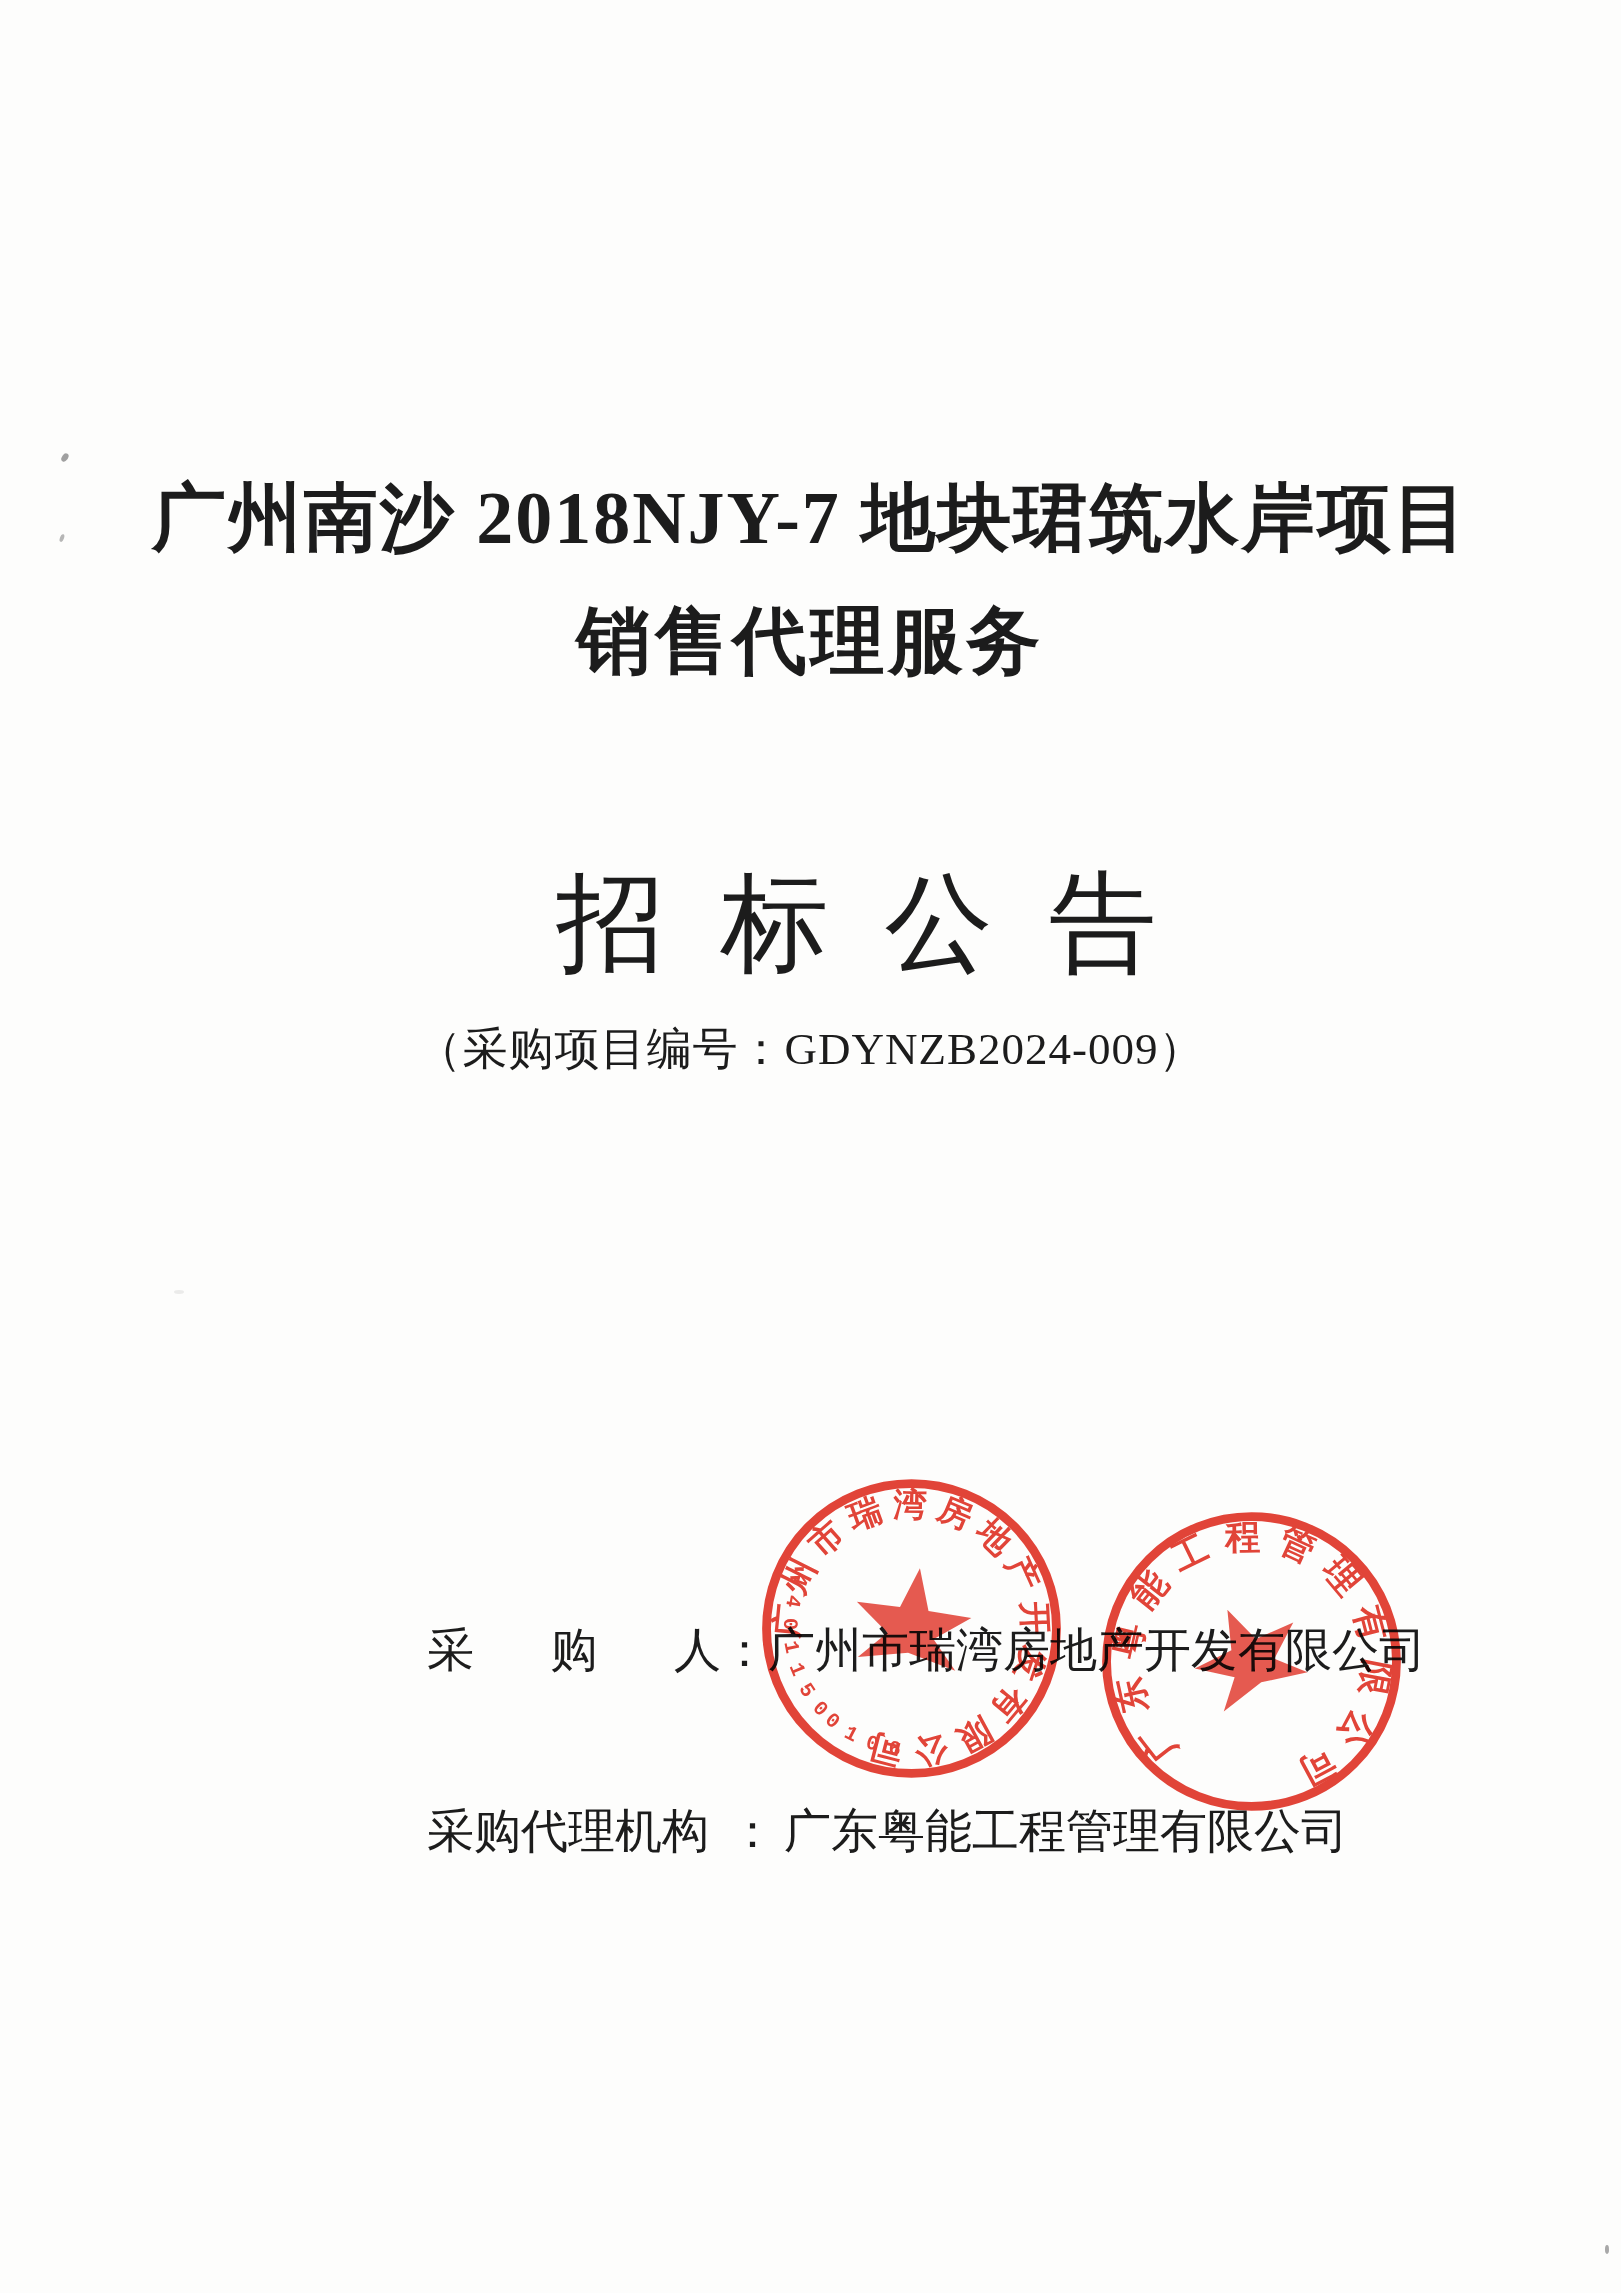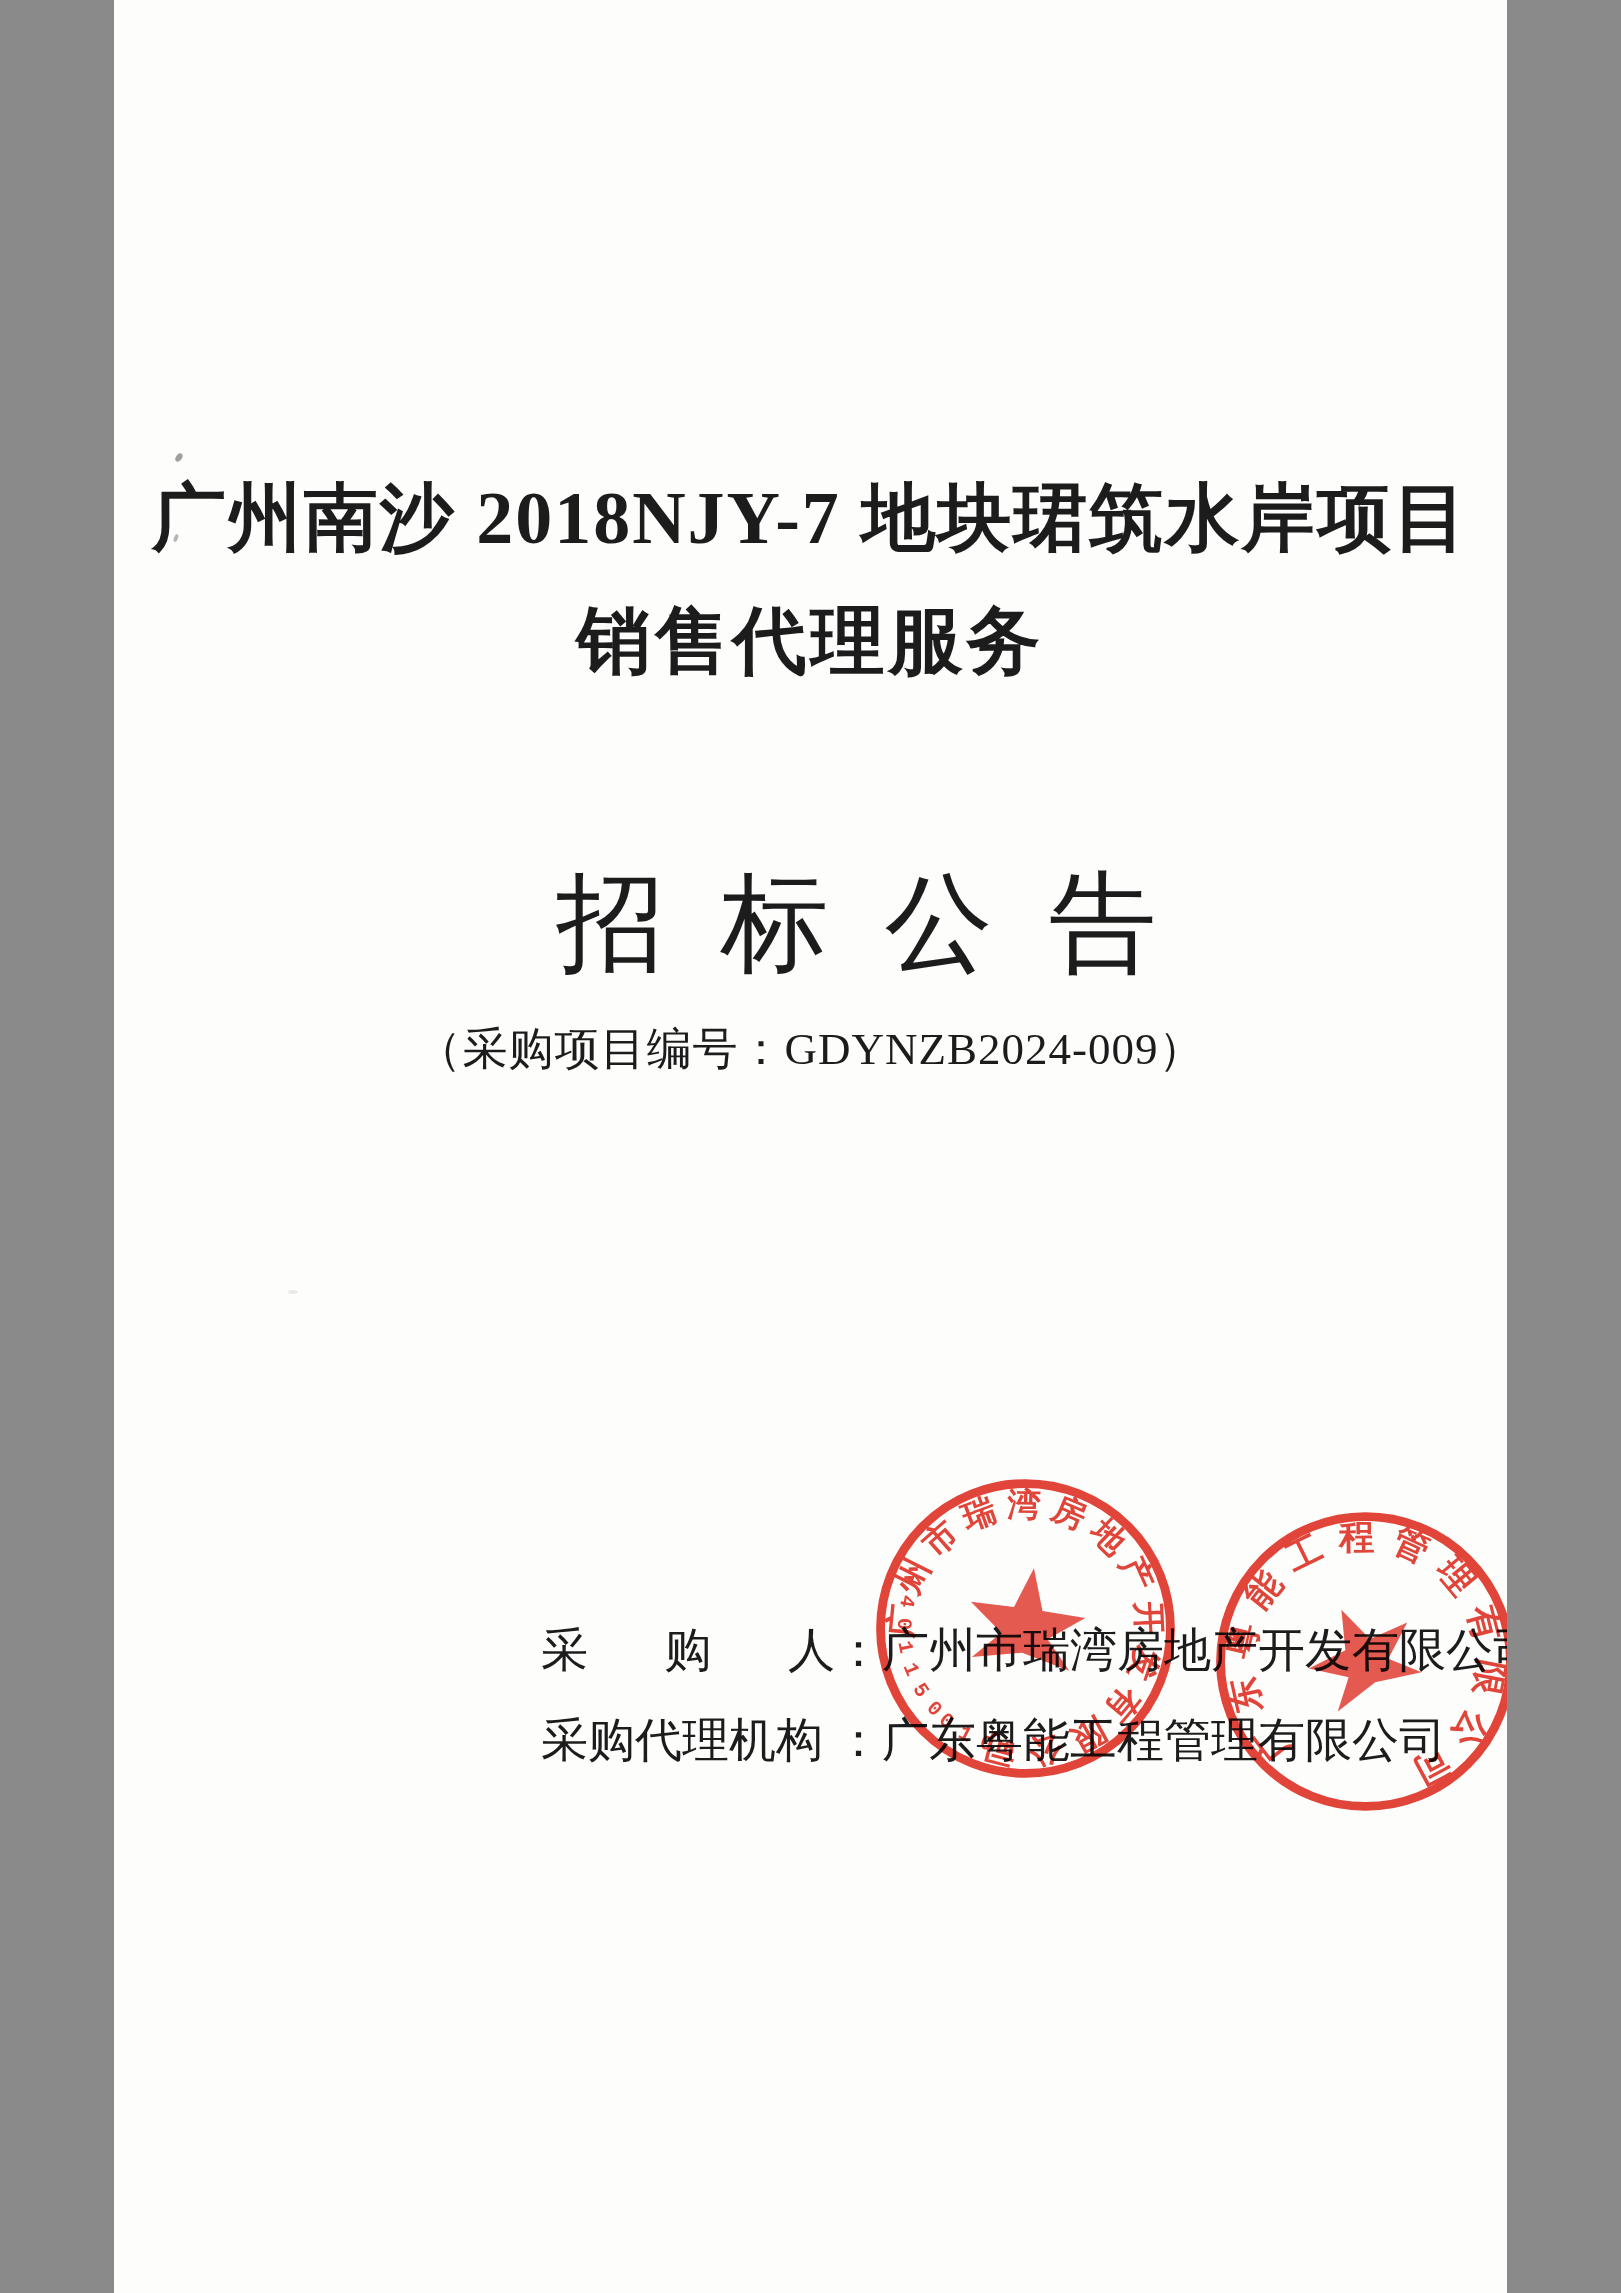--- a/index.html
+++ b/index.html
@@ -1,39 +1,39 @@
 <!DOCTYPE html>
 <html><head>
 <meta charset="utf-8">
 <style>
   html,body{margin:0;padding:0;background:#8a8a8a;}
   .page{
     position:relative;
-    width:1393px;height:2294px;
+    width:1621px;height:2294px;
     margin:0 auto;
     background:#fdfdfc;
     overflow:hidden;
     font-family:"Liberation Serif","DejaVu Serif",serif;
     color:#1c1c1c;
   }
   .center-line{position:absolute;left:0;width:100%;text-align:center;white-space:nowrap;}
   .doc-title{top:469px;font-size:74px;font-weight:700;letter-spacing:2px;}
   .doc-title2{top:592px;font-size:74px;font-weight:700;letter-spacing:3.9px;}
   .doc-heading{top:851px;font-size:108px;font-weight:400;letter-spacing:0.52em;text-indent:0.52em;padding-left:46px;}
   .doc-subtitle{top:1019px;font-size:45px;letter-spacing:1px;}
   .info-line{
     position:absolute;left:427px;
     font-size:47px;white-space:nowrap;
     display:flex;align-items:flex-end;
   }
   .info-label{display:inline-flex;justify-content:space-between;width:294px;}
   .info-colon{display:inline-block;}
   .info-value{display:inline-block;}
   .buyer-line{top:1619px;}
-  .agency-line{top:1709px;}
+  .agency-line{top:1800px;gap:8px;}
   .doc-date{top:1798px;font-size:44px;letter-spacing:2px;}
 
   
   .seal{
     position:absolute;
     mix-blend-mode:multiply;
     opacity:0.93;
   }
   .seal-left{left:745px;top:1462px;}
   .seal-right{left:1085px;top:1495px;}

